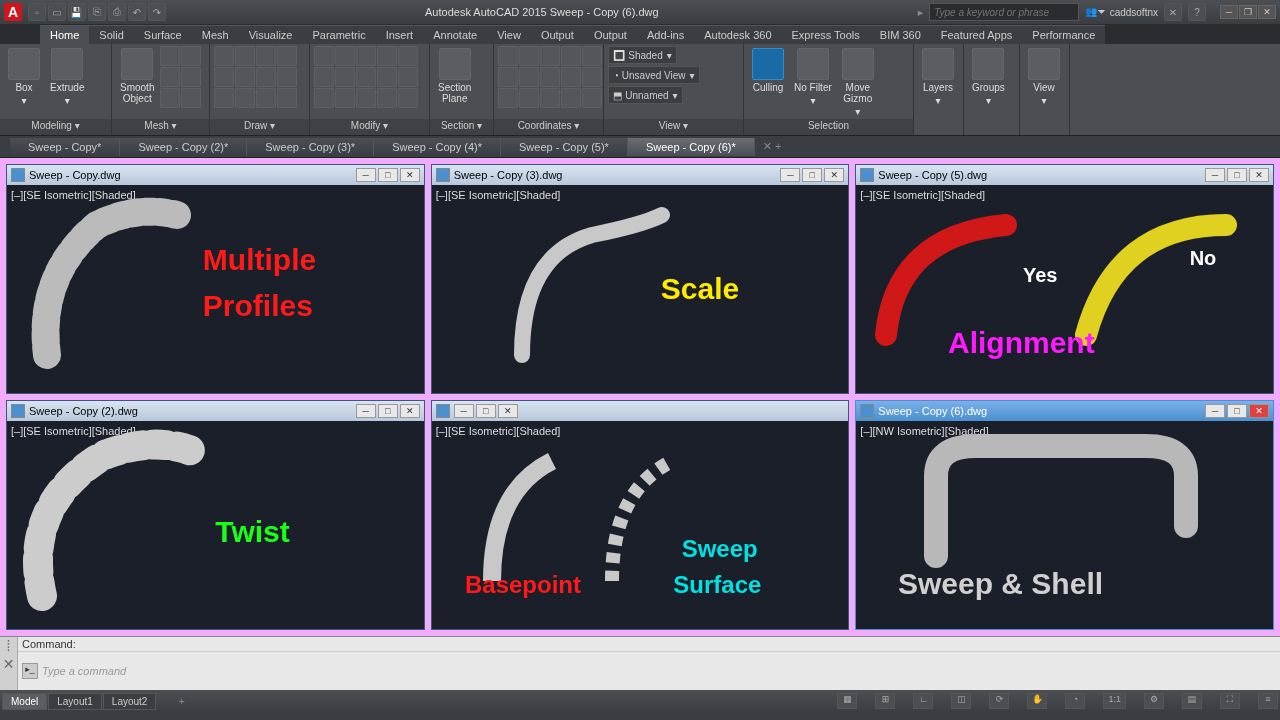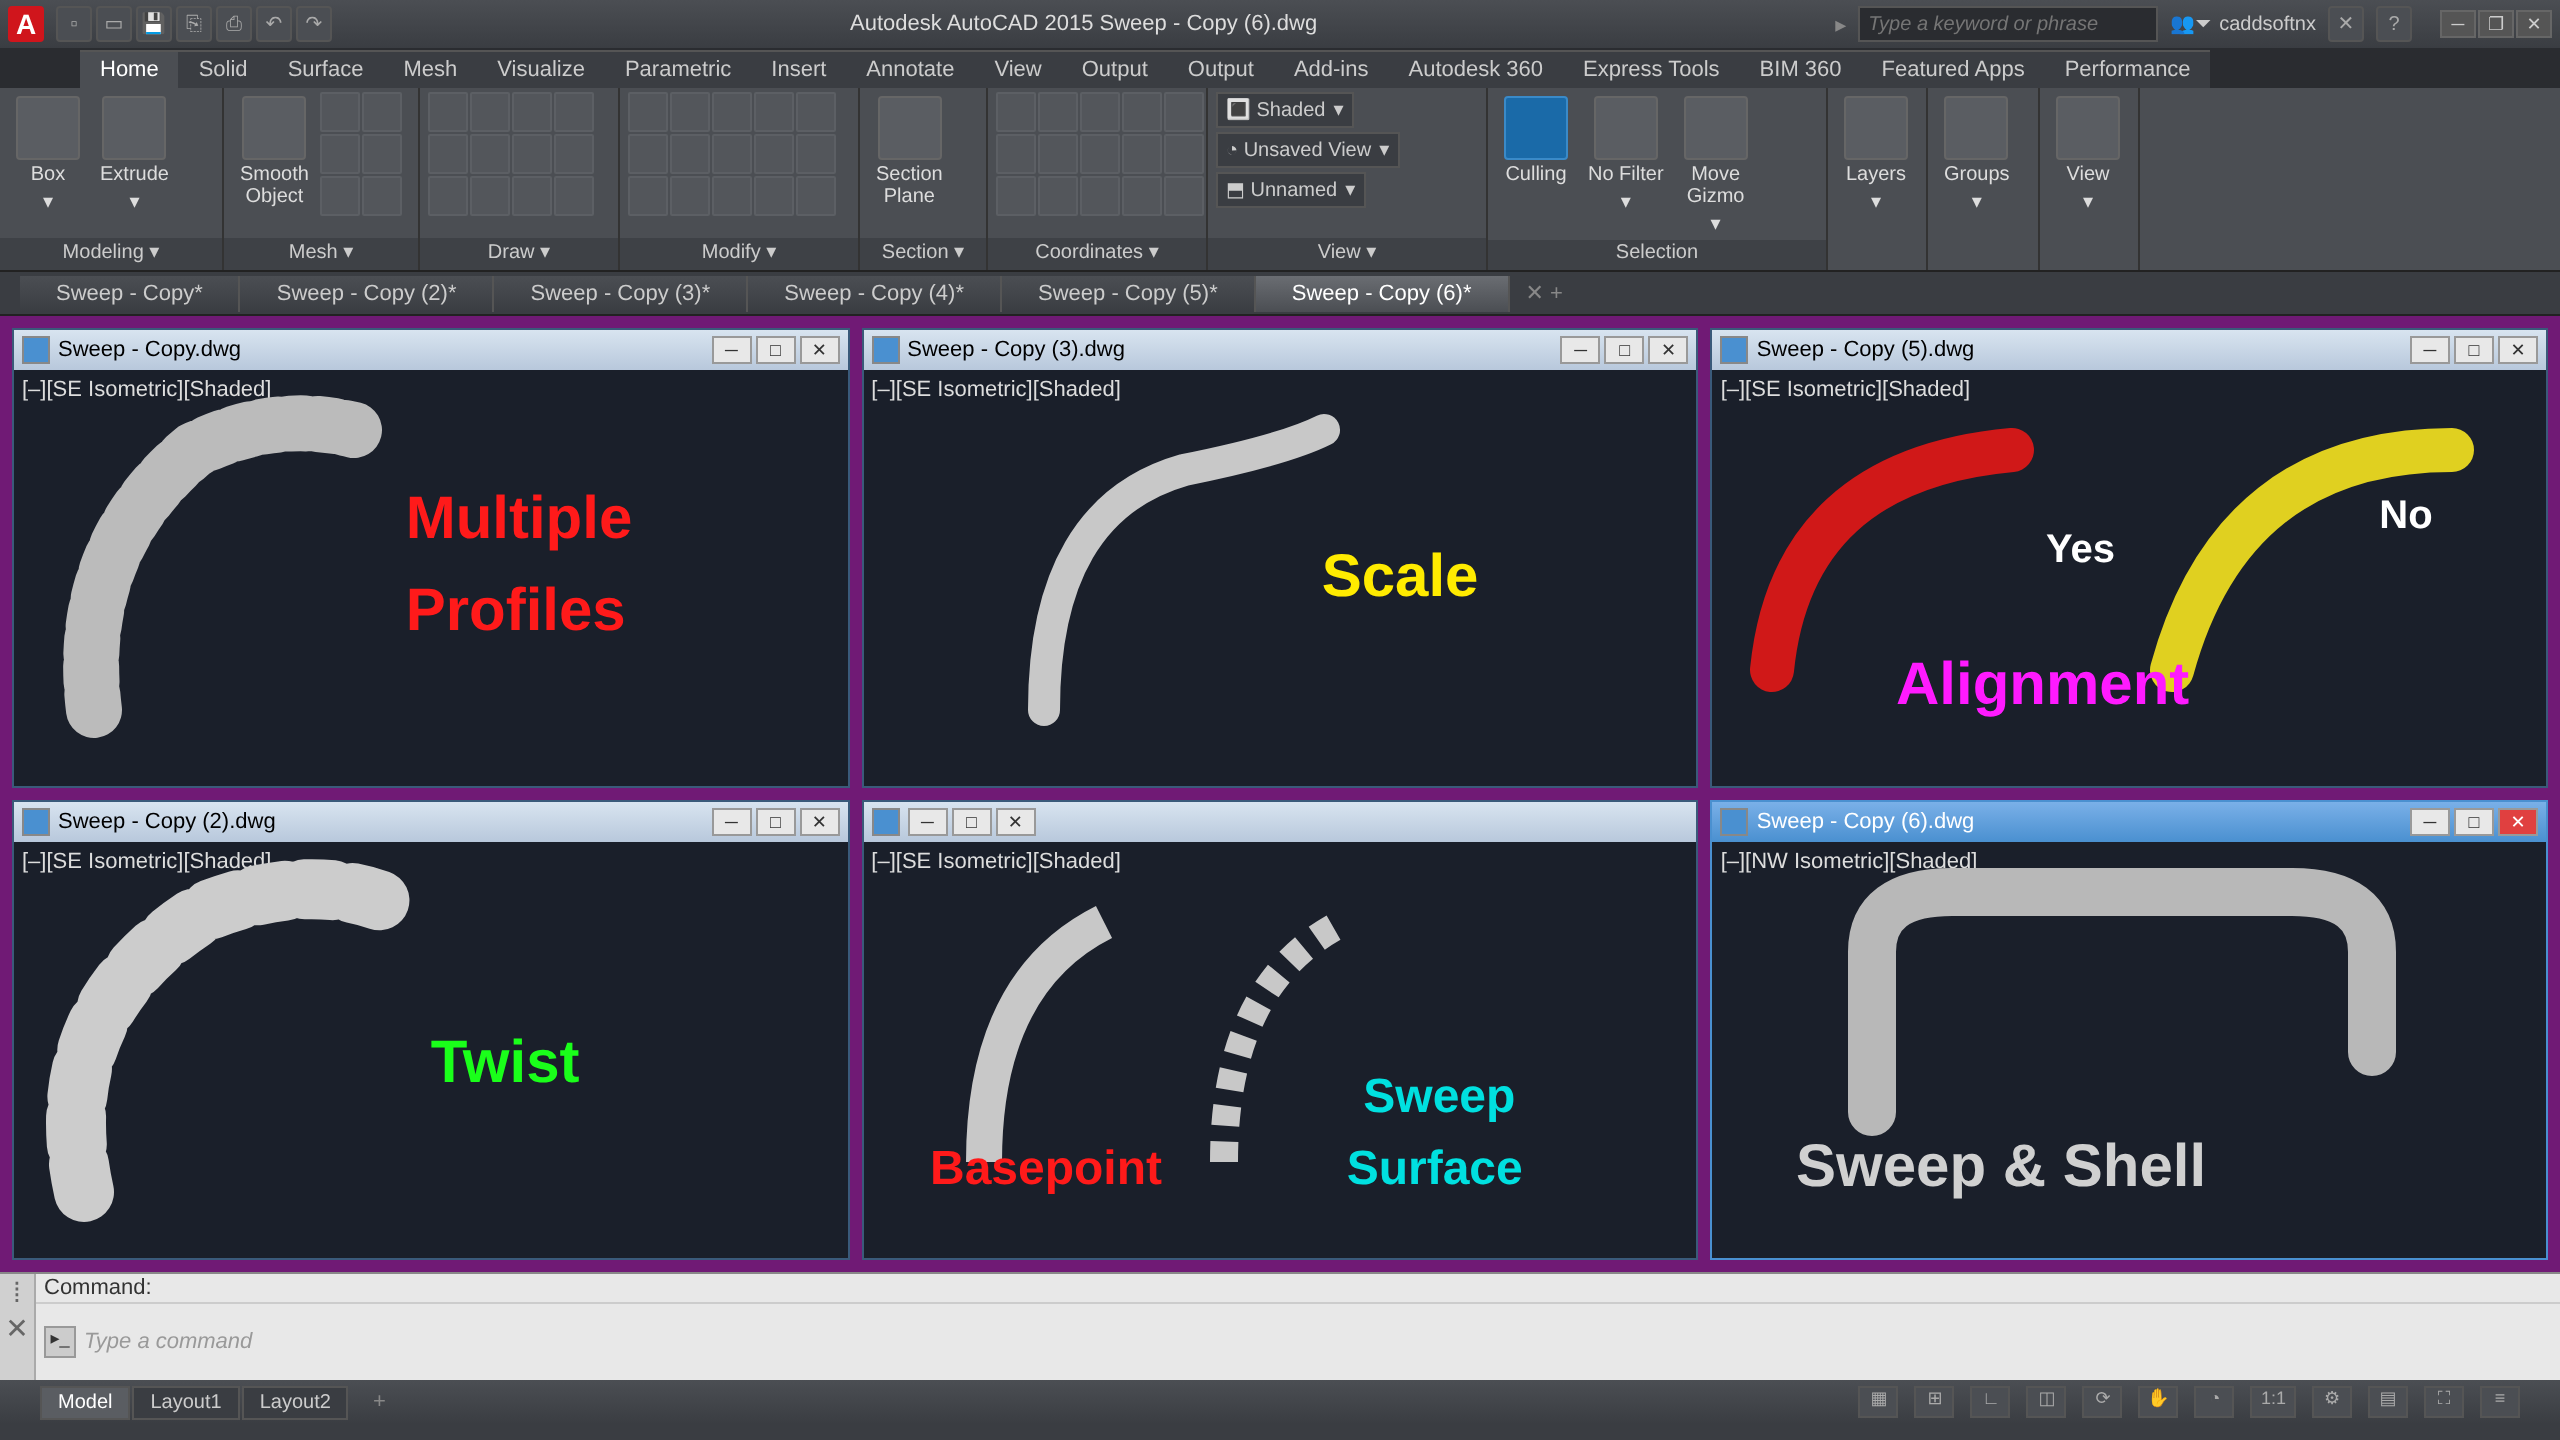--- a/index.html
+++ b/index.html
@@ -23,41 +23,41 @@
 .bigbtn{display:flex;flex-direction:column;align-items:center;gap:2px;padding:2px 4px;font-size:10px;color:#ddd;min-width:40px}
 .bigicon{width:32px;height:32px;background:#5a5d62;border:1px solid #666;border-radius:2px}
 .bigicon.culling{background:#1a6aa8;border-color:#3a8ac8}
 .smgrid{display:flex;flex-direction:column;gap:1px}
 .smrow{display:flex;gap:1px}
 .smbtn{width:20px;height:20px;background:#53565b;border:1px solid #5c5f64;border-radius:1px}
 .combo{height:18px;background:#3a3d42;border:1px solid #555;color:#ccc;font-size:10px;padding:0 4px;display:flex;align-items:center;justify-content:space-between;gap:4px}
 .doctabs{height:22px;background:#3a3d42;display:flex;align-items:center;padding-left:10px;border-bottom:1px solid #222}
 .doctab{padding:3px 18px;font-size:11px;color:#ccc;border-right:1px solid #555;background:linear-gradient(#4b4e53,#3a3d42)}
 .doctab.active{background:linear-gradient(#6a6d72,#4b4e53);color:#fff}
-.workspace{height:478px;background:#701a75;display:grid;grid-template-columns:1fr 1fr 1fr;grid-template-rows:1fr 1fr;gap:6px;padding:6px}
+.workspace{height:478px;background:#f0abfc;display:grid;grid-template-columns:1fr 1fr 1fr;grid-template-rows:1fr 1fr;gap:6px;padding:6px}
 .dw{background:#000;border:1px solid #3a5a7a;display:flex;flex-direction:column;position:relative}
 .dw.active{border:1px solid #4a90d0}
 .dw-title{height:20px;background:linear-gradient(#d8e4f0,#b8c8dc);display:flex;align-items:center;padding:0 4px;gap:4px;color:#000;font-size:11px}
 .dw.active .dw-title{background:linear-gradient(#7ab0e8,#4a90d0);color:#fff}
 .dw-icon{width:14px;height:14px;background:#4a90d0;border:1px solid #888}
 .dw-name{flex:1}
 .dw-btns{display:flex;gap:2px}
 .dw-btn{width:20px;height:14px;background:#e8e8e8;border:1px solid #999;font-size:9px;text-align:center;line-height:12px;color:#333}
 .dw-btn.close{background:#e04040;color:#fff}
 .dw-body{flex:1;background:#1a1f2a;position:relative;overflow:hidden}
 .viewlabel{position:absolute;top:4px;left:4px;font-size:11px;color:#ddd}
 .annot{position:absolute;font-weight:bold;font-size:28px;font-family:Arial}
 .cmdarea{height:54px;background:#e8e8e8;border-top:1px solid #888;display:flex}
 .cmdhandle{width:18px;background:#d0d0d0;border-right:1px solid #aaa;color:#666;text-align:center;font-size:14px;line-height:18px}
 .cmdlines{flex:1;display:flex;flex-direction:column;font-family:Consolas,monospace;font-size:11px;color:#333}
 .cmdline{padding:1px 4px}
 .cmdinput{display:flex;align-items:center;gap:4px;padding:2px 4px;border-top:1px solid #ccc;flex:1}
 .cmdprompt{width:16px;height:16px;background:#ccc;border:1px solid #999;font-size:9px;text-align:center}
 .cmdtext{color:#999;font-style:italic}
-.statusbar{height:22px;background:linear-gradient(#4b4e53,#3a3d42);display:flex;align-items:center;padding:0 20px;gap:8px}
+.statusbar{height:22px;background:linear-gradient(#4b4e53,#3a3d42);display:flex;align-items:center;padding:0 2px;gap:18px}
 .stab{padding:2px 8px;font-size:10px;color:#ccc;background:#3a3d42;border:1px solid #555}
 .stab.active{background:#5a5d62;color:#fff}
 .sspace{flex:1}
 .sbtn{width:20px;height:16px;background:#4b4e53;border:1px solid #555;font-size:9px;text-align:center;color:#aaa}
 </style>
 </head>
 <body>
 
 <div class="titlebar">
   <div class="a-logo">A</div>

